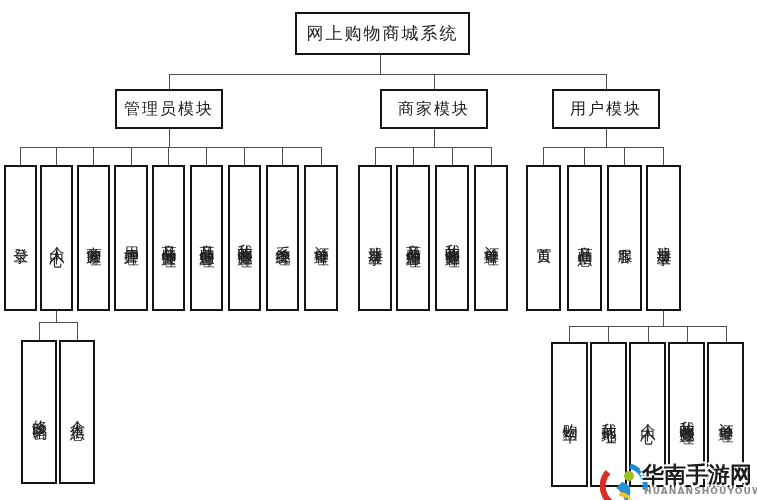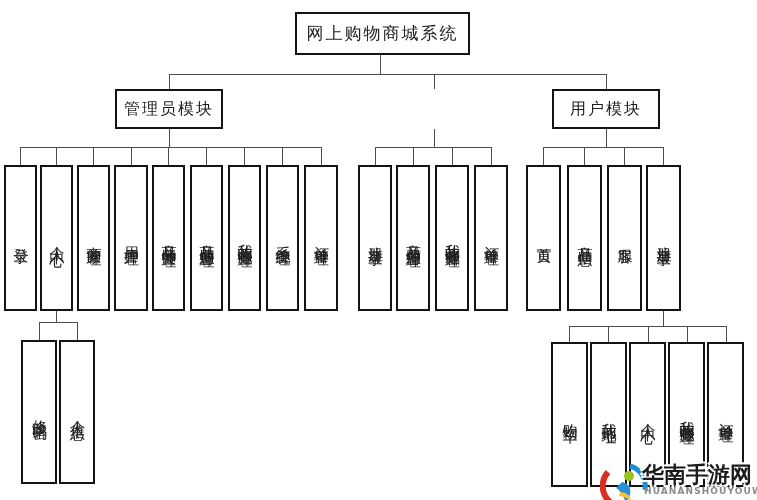--- a/index.html
+++ b/index.html
@@ -43,20 +43,23 @@
       <path d="M663 310 V326 M569 326 H726 M569 326 V342 M608 326 V342 M648 326 V342 M687 326 V342 M726 326 V342"></path>
     </g>
   </svg>
 
   <div class="box hbox" style="left:115px;top:89px;width:108px;height:40px;">
     <span>管理员模块</span>
   </div>
 
   <div class="box hbox rootbox" style="left:295px;top:12px;width:175px;height:43px;">
     <span>网上购物商城系统</span>
+  </div>
+  <div class="box hbox" style="left:380px;top:89px;width:108px;height:40px;">
+    <span>商家模块</span>
   </div>
   <div class="box hbox" style="left:552px;top:89px;width:108px;height:40px;align-items:center;">
     <span>用户模块</span>
   </div>
 
   <div class="box vbox" style="left:4px;top:165px;width:33px;height:146px;">
     <span>登录</span>
   </div>
   <div class="box vbox" style="left:40px;top:165px;width:33px;height:146px;">
     <span>个人中心</span>

